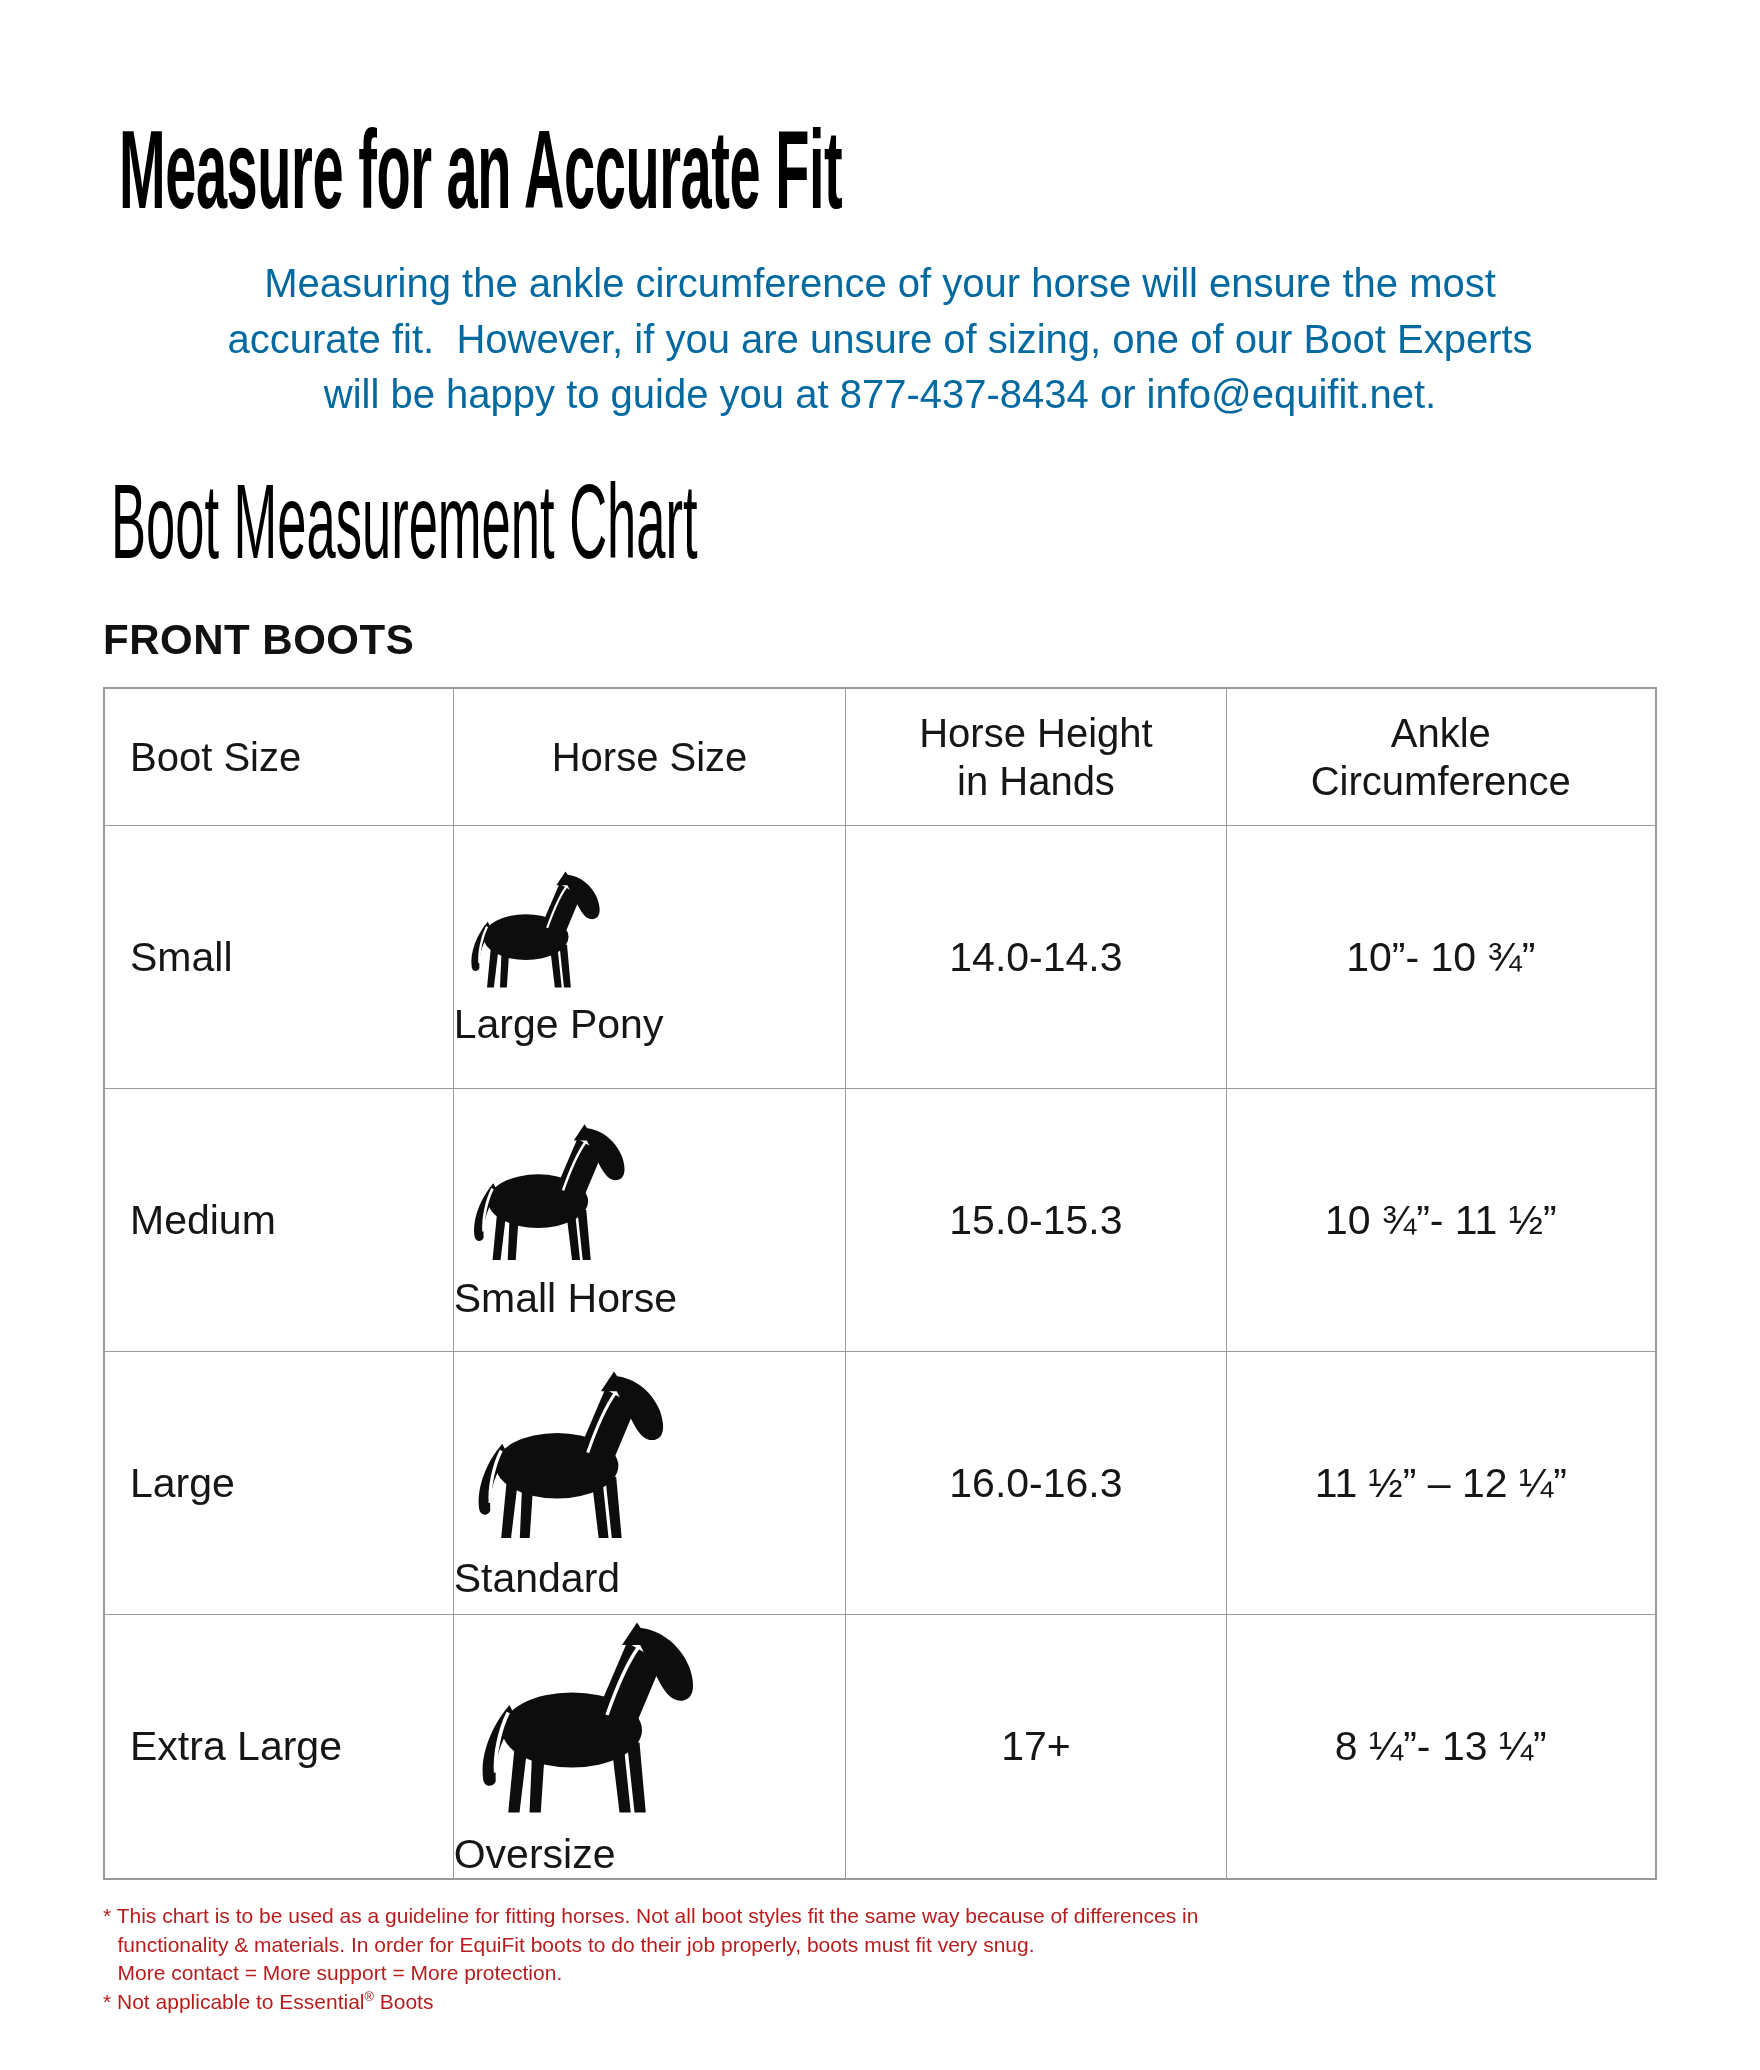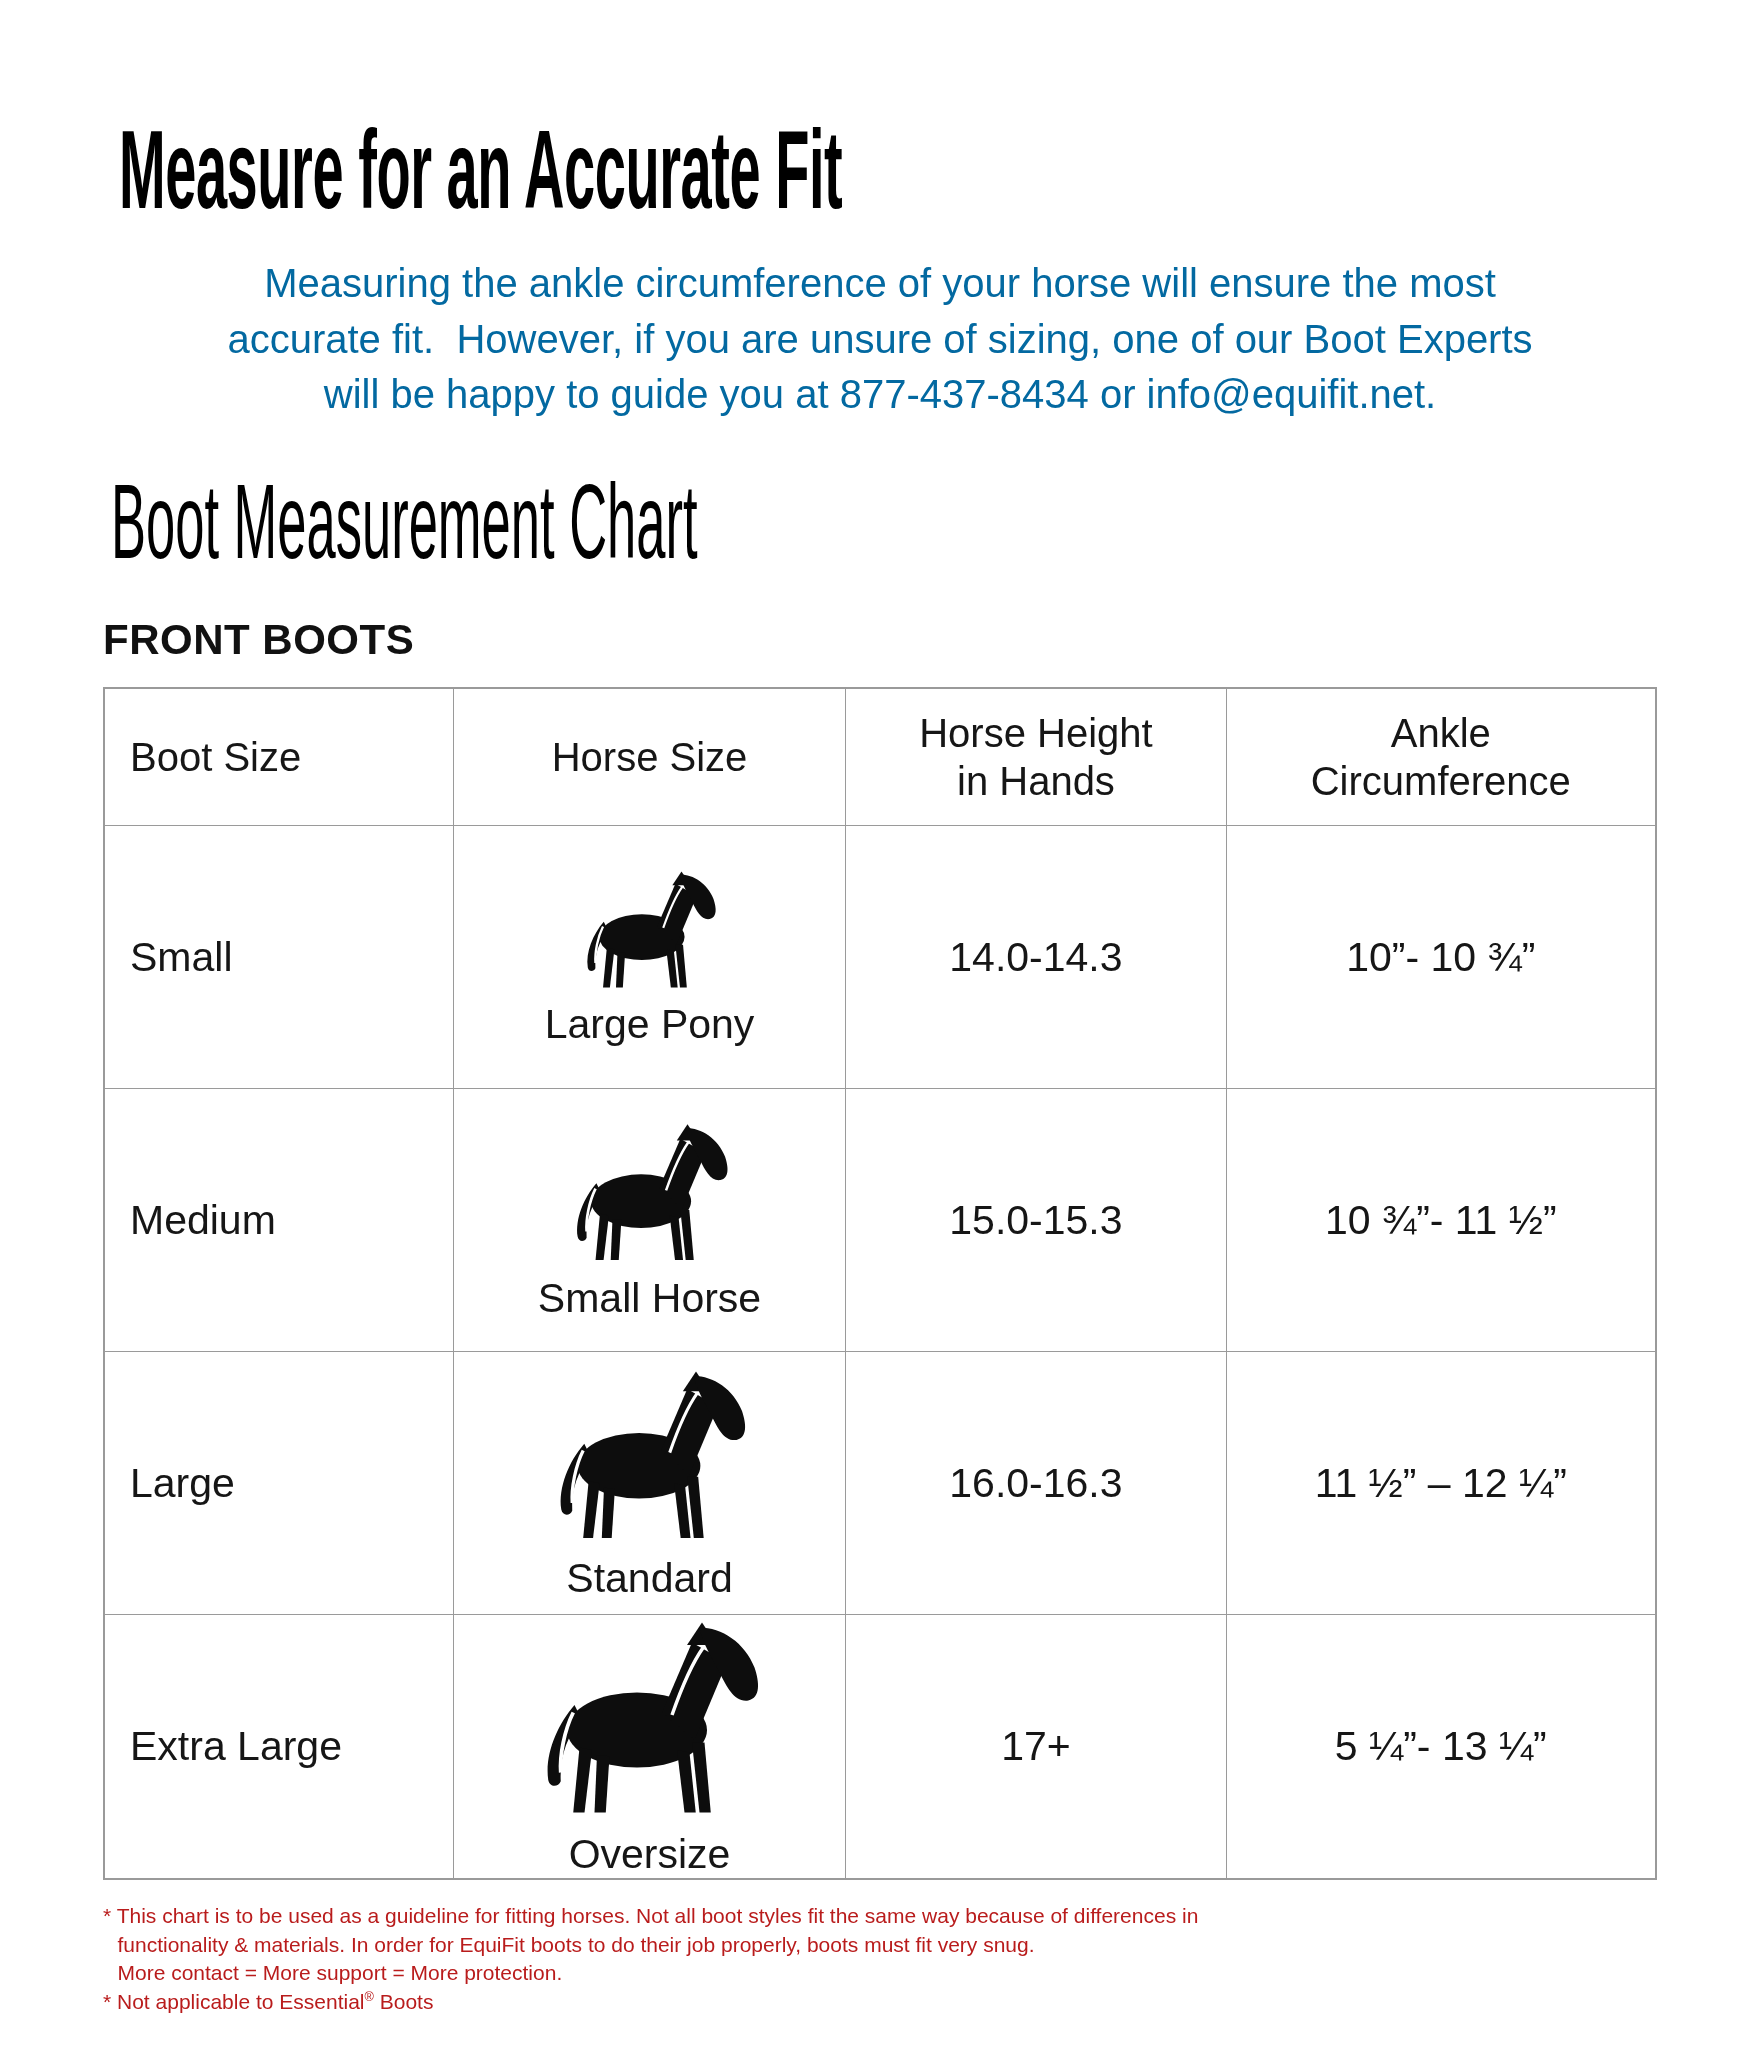--- a/index.html
+++ b/index.html
@@ -44,21 +44,21 @@
     border-left:0.9px solid var(--border); border-right:0.9px solid var(--border);
     border-top:1.8px solid var(--border); border-bottom:1.8px solid var(--border);
     font-weight:400; color:#161616;
     text-align:center; vertical-align:middle;
     padding:0;
   }
   .boot-table th{height:136px; font-size:40px; line-height:1.22;}
   .boot-table td{height:262px; font-size:41px;}
   .boot-table th.first,.boot-table td.first{text-align:left; padding-left:25px;}
   .th-lines span{display:block;}
-  .horse-cell{display:flex; flex-direction:column; align-items:center; justify-content:center; gap:5.4px; height:100%;}
+  .horse-cell{display:flex; flex-direction:column; align-items:flex-start; justify-content:center; gap:5.4px; height:100%;}
   .horse{fill:var(--silhouette); display:block;}
   .horse-s1{width:159px; height:128px;}
   .horse-s2{width:186px; height:150px;}
   .horse-s3{width:228px; height:184px;}
   .horse-s4{width:261px; height:210px;}
   .horse-label{font-size:41px; color:#161616;}
   
   .footnotes{margin-top:22px; font-size:21px; line-height:1.37; color:#b91c1c;}
   .fn{white-space:pre;}
   .fn.indent{padding-left:14.5px;}
@@ -169,21 +169,21 @@
         <td class="first">Extra Large</td>
         <td>
           <div class="horse-cell">
             <svg class="horse horse-s4" viewBox="0 0 104 84">
                 <use href="#horse-shape"></use>
               </svg>
             <div class="horse-label">Oversize</div>
           </div>
         </td>
         <td>17+</td>
-        <td>5 ¼”- 13 ¼”</td>
+        <td>8 ¼”- 13 ¼”</td>
       </tr>
     </tbody>
   </table>
 
   <div class="footnotes">
     <div class="fn">* This chart is to be used as a guideline for fitting horses. Not all boot styles fit the same way because of differences in</div>
     <div class="fn indent">functionality &amp; materials. In order for EquiFit boots to do their job properly, boots must fit very snug.</div>
     <div class="fn indent">More contact = More support = More protection.</div>
     <div class="fn"><span>* Not applicable to Essential</span><span class="sup">®</span><span> Boots</span></div>
   </div>

